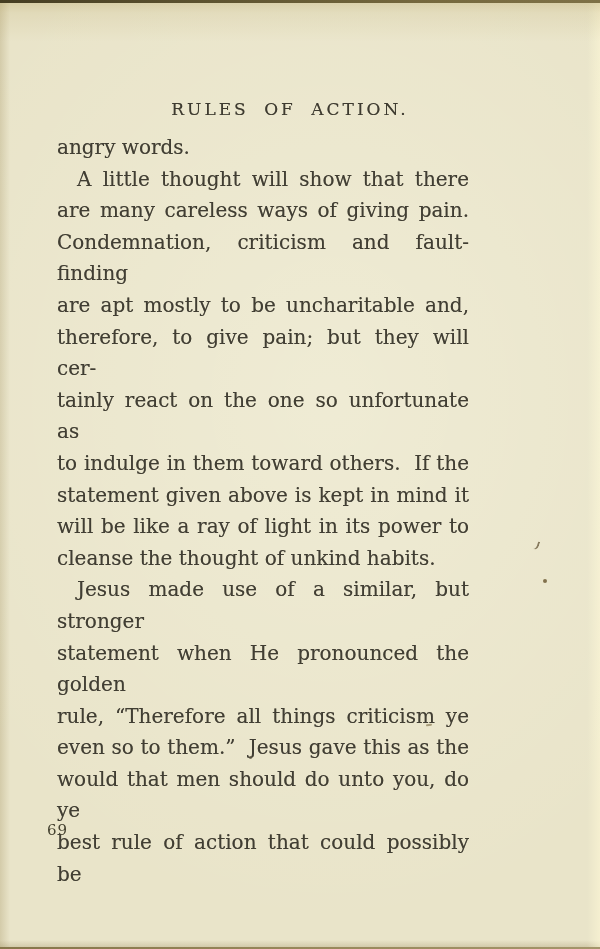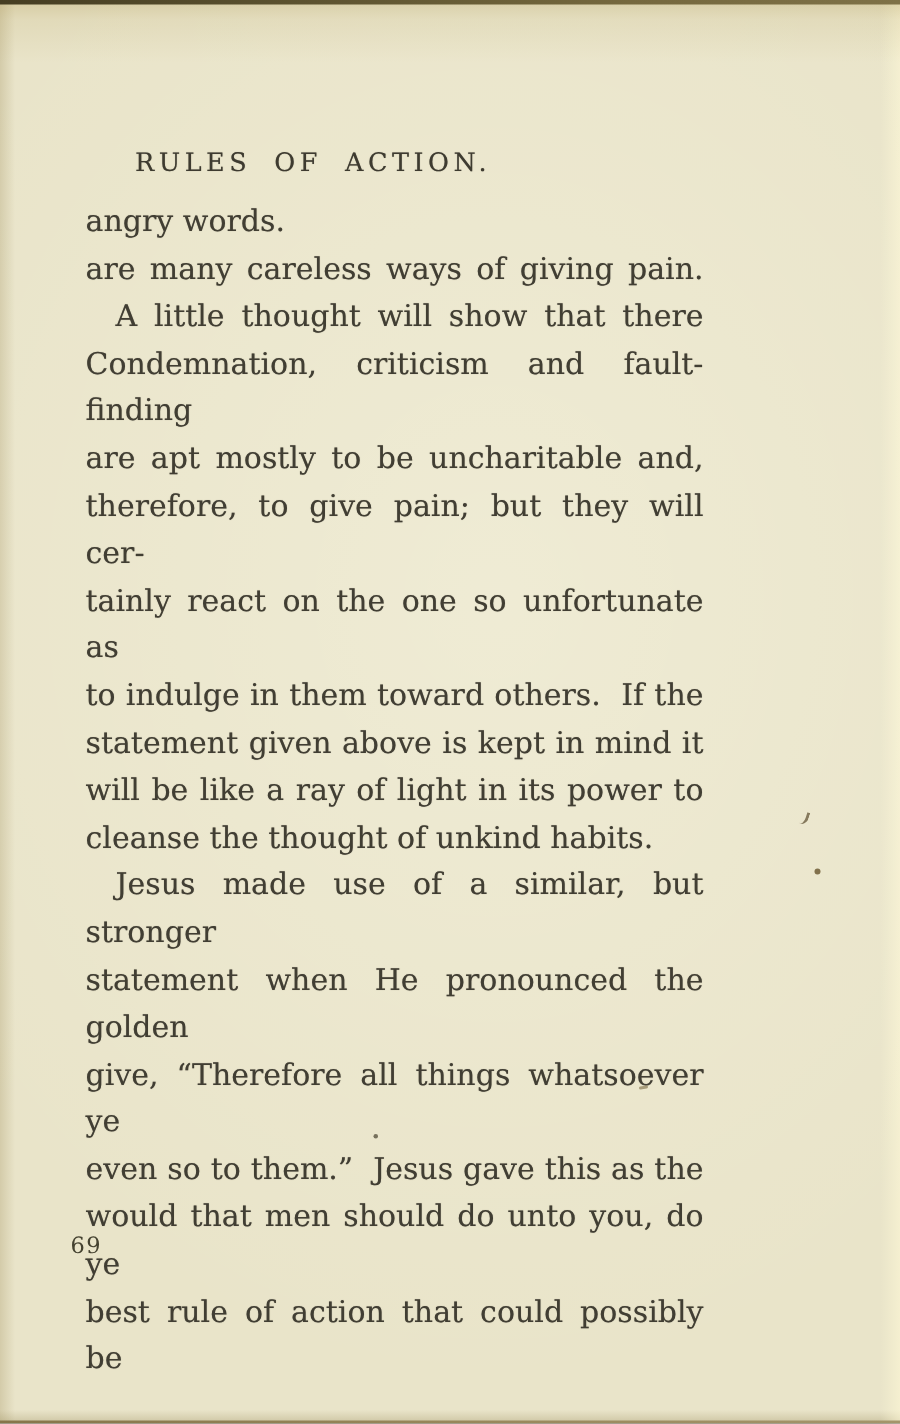--- a/index.html
+++ b/index.html
@@ -17,21 +17,21 @@
   .edge-top {
     position:absolute; top:0; left:0; right:0; height:3px;
     background:linear-gradient(90deg,#453d22 0%, #5d5330 35%, #75683e 70%, #7e7147 100%);
   }
   .edge-bottom {
     position:absolute; bottom:0; left:0; right:0; height:2px;
     background:linear-gradient(90deg,#86764a 0%, #97875a 50%, #a4956a 100%);
   }
   .running-head {
     position:absolute; top:99px; left:90px; width:400px;
-    font-size:17px; line-height:20px;
+    text-align:center; font-size:17px; line-height:20px;
     letter-spacing:3px; word-spacing:7px;
     color:#3e3b30; text-shadow:0 0 0.5px rgba(62,59,48,0.55);
   }
   .text-block {
     position:absolute; top:132px; left:57px; width:412px;
     font-size:20px; line-height:31.6px; color:#413e33;
     text-shadow:0 0 0.5px rgba(65,62,51,0.5);
   }
   .paragraph { margin:0; }
   .tline { text-align:justify; text-align-last:justify; white-space:pre-wrap; }
@@ -67,35 +67,35 @@
 
   <div class="edge-top"></div>
 
   <div class="running-head">RULES OF ACTION.</div>
 
   <div class="text-block">
       <div class="paragraph">
         <div class="tline tline-last">angry words.</div>
       </div>
       <div class="paragraph">
+        <div class="tline tline-indent">A little thought will show that there</div>
         <div class="tline">are many careless ways of giving pain.</div>
-        <div class="tline tline-indent">A little thought will show that there</div>
         <div class="tline">Condemnation, criticism and fault-finding</div>
         <div class="tline">are apt mostly to be uncharitable and,</div>
         <div class="tline">therefore, to give pain; but they will cer-</div>
         <div class="tline">tainly react on the one so unfortunate as</div>
         <div class="tline">to indulge in them toward others.  If the</div>
         <div class="tline">statement given above is kept in mind it</div>
         <div class="tline">will be like a ray of light in its power to</div>
         <div class="tline tline-last">cleanse the thought of unkind habits.</div>
       </div>
       <div class="paragraph">
         <div class="tline tline-indent">Jesus made use of a similar, but stronger</div>
         <div class="tline">statement when He pronounced the golden</div>
-        <div class="tline">give, “Therefore all things whatsoever ye</div>
+        <div class="tline">rule, “Therefore all things criticism ye</div>
         <div class="tline">even so to them.”  Jesus gave this as the</div>
         <div class="tline">would that men should do unto you, do ye</div>
         <div class="tline">best rule of action that could possibly be</div>
       </div>
     </div>
 
   <div class="folio">69</div>
 
   <div class="speck speck-comma"></div>
   <div class="speck speck-dot"></div>

